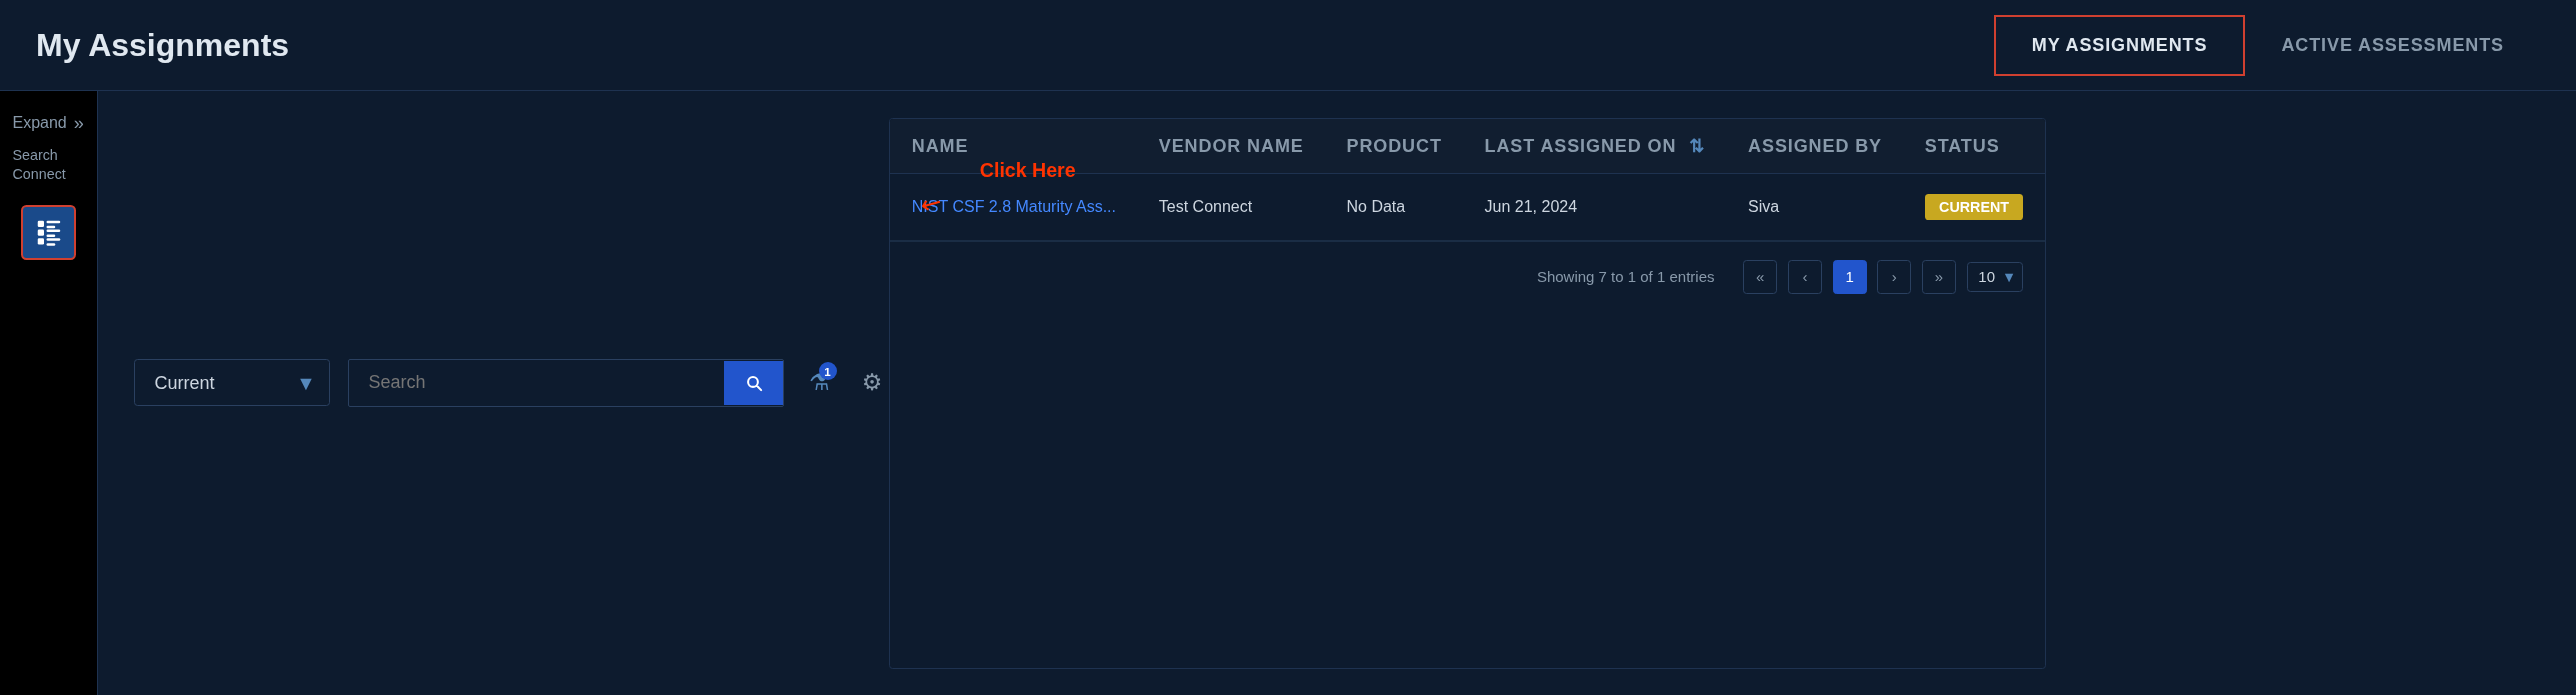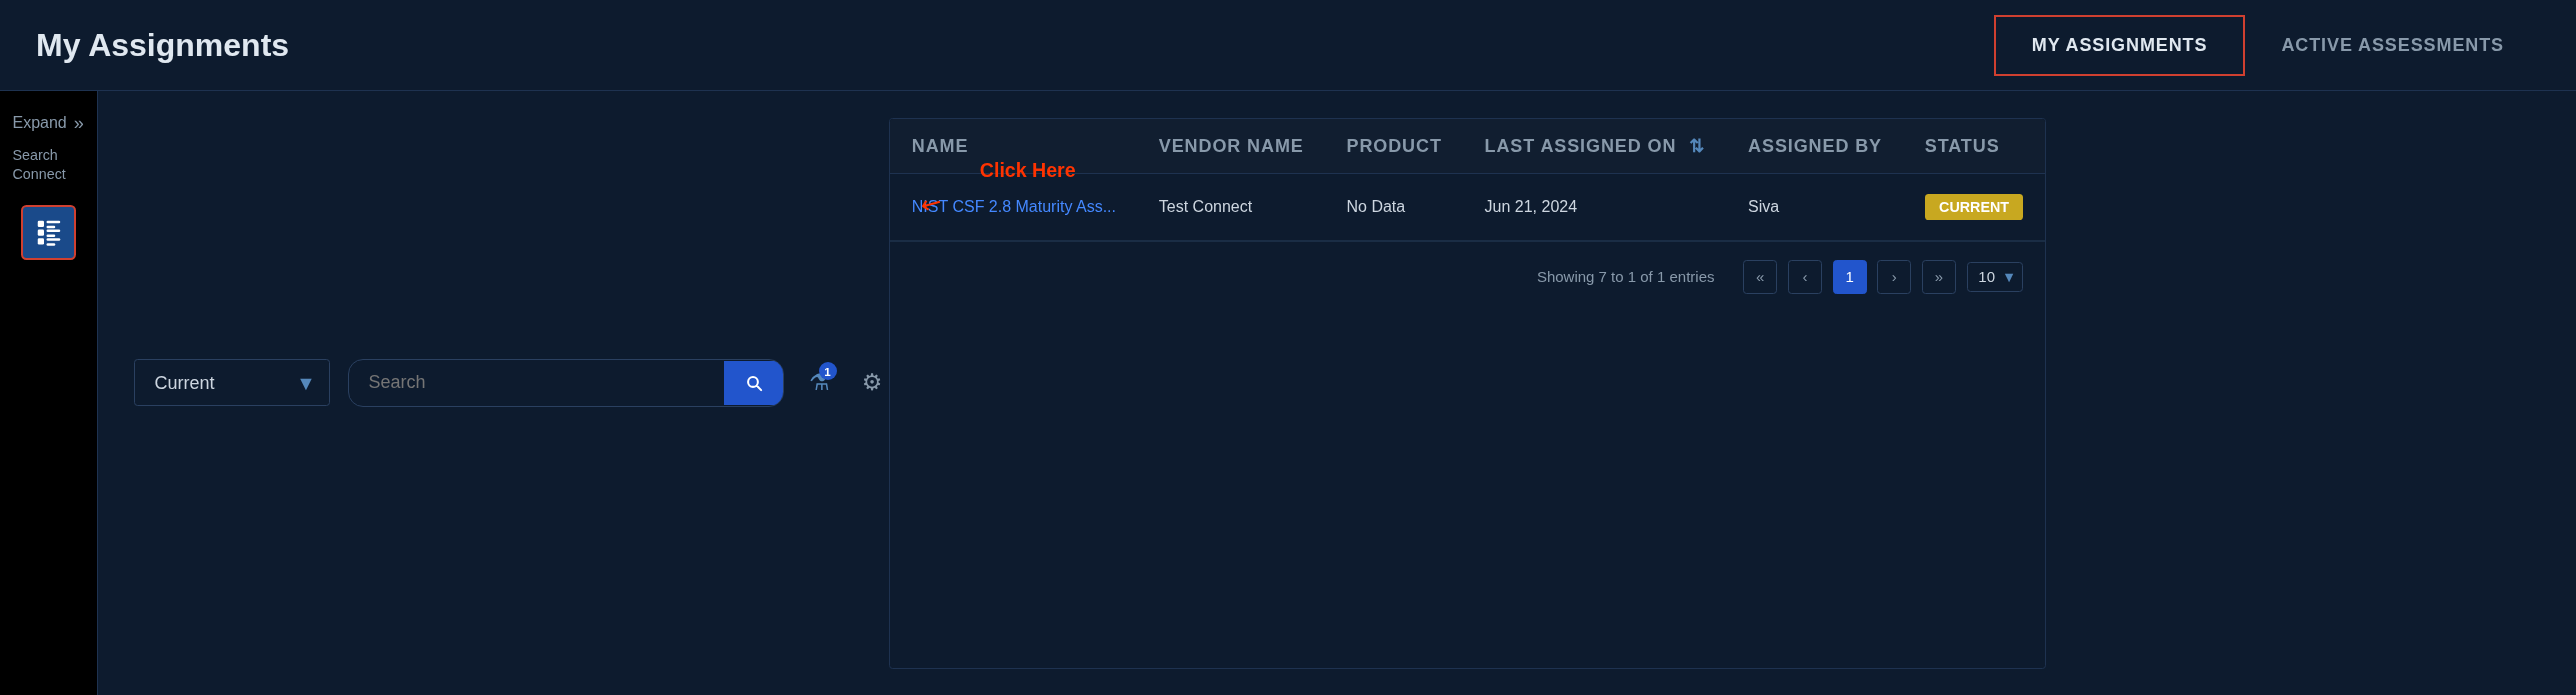--- a/index.html
+++ b/index.html
@@ -148,21 +148,21 @@
       transform: translateY(-50%);
       color: #5588bb;
       font-size: 19.6px;
       pointer-events: none;
     }
     .search-wrapper {
       display: flex;
       align-items: center;
       background: #0d1b2e;
       border: 0.9px solid #2a4060;
-      border-radius: 15px;
+      border-radius: 2px;
       overflow: hidden;
     }
     .search-input {
       background: transparent;
       border: none;
       outline: none;
       color: #8899aa;
       font-size: 18px;
       padding: 12.5px 19.6px;
       width: 375px;

